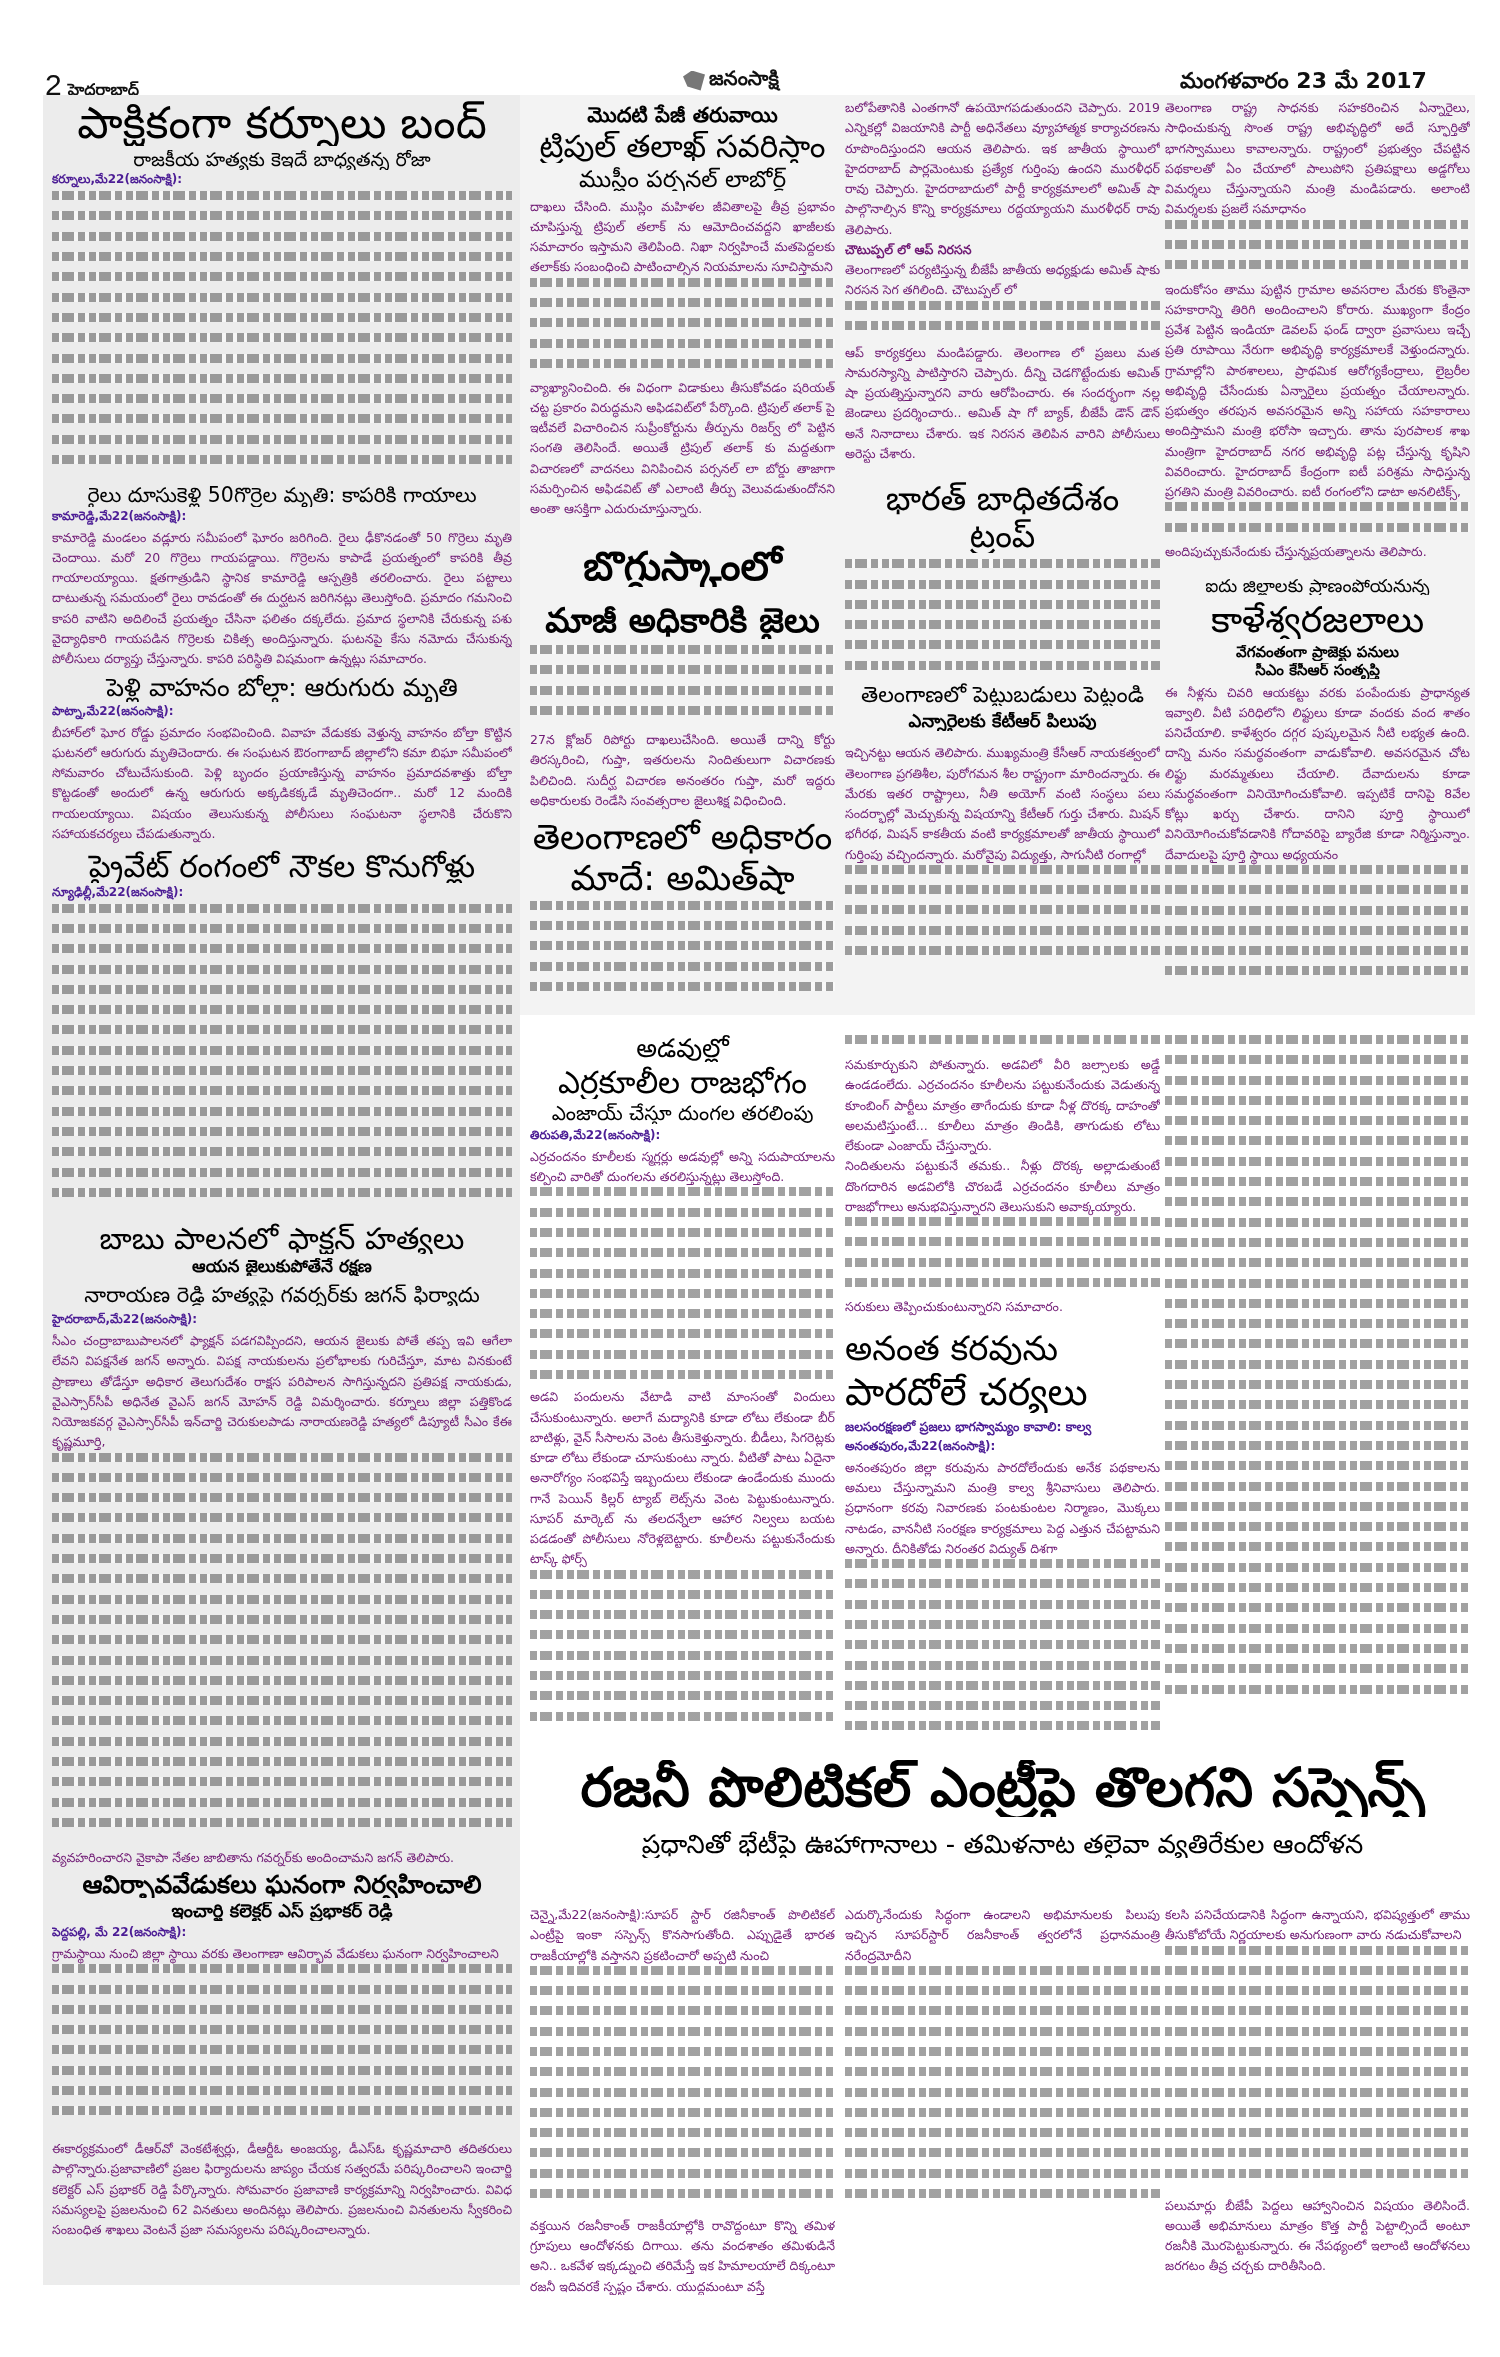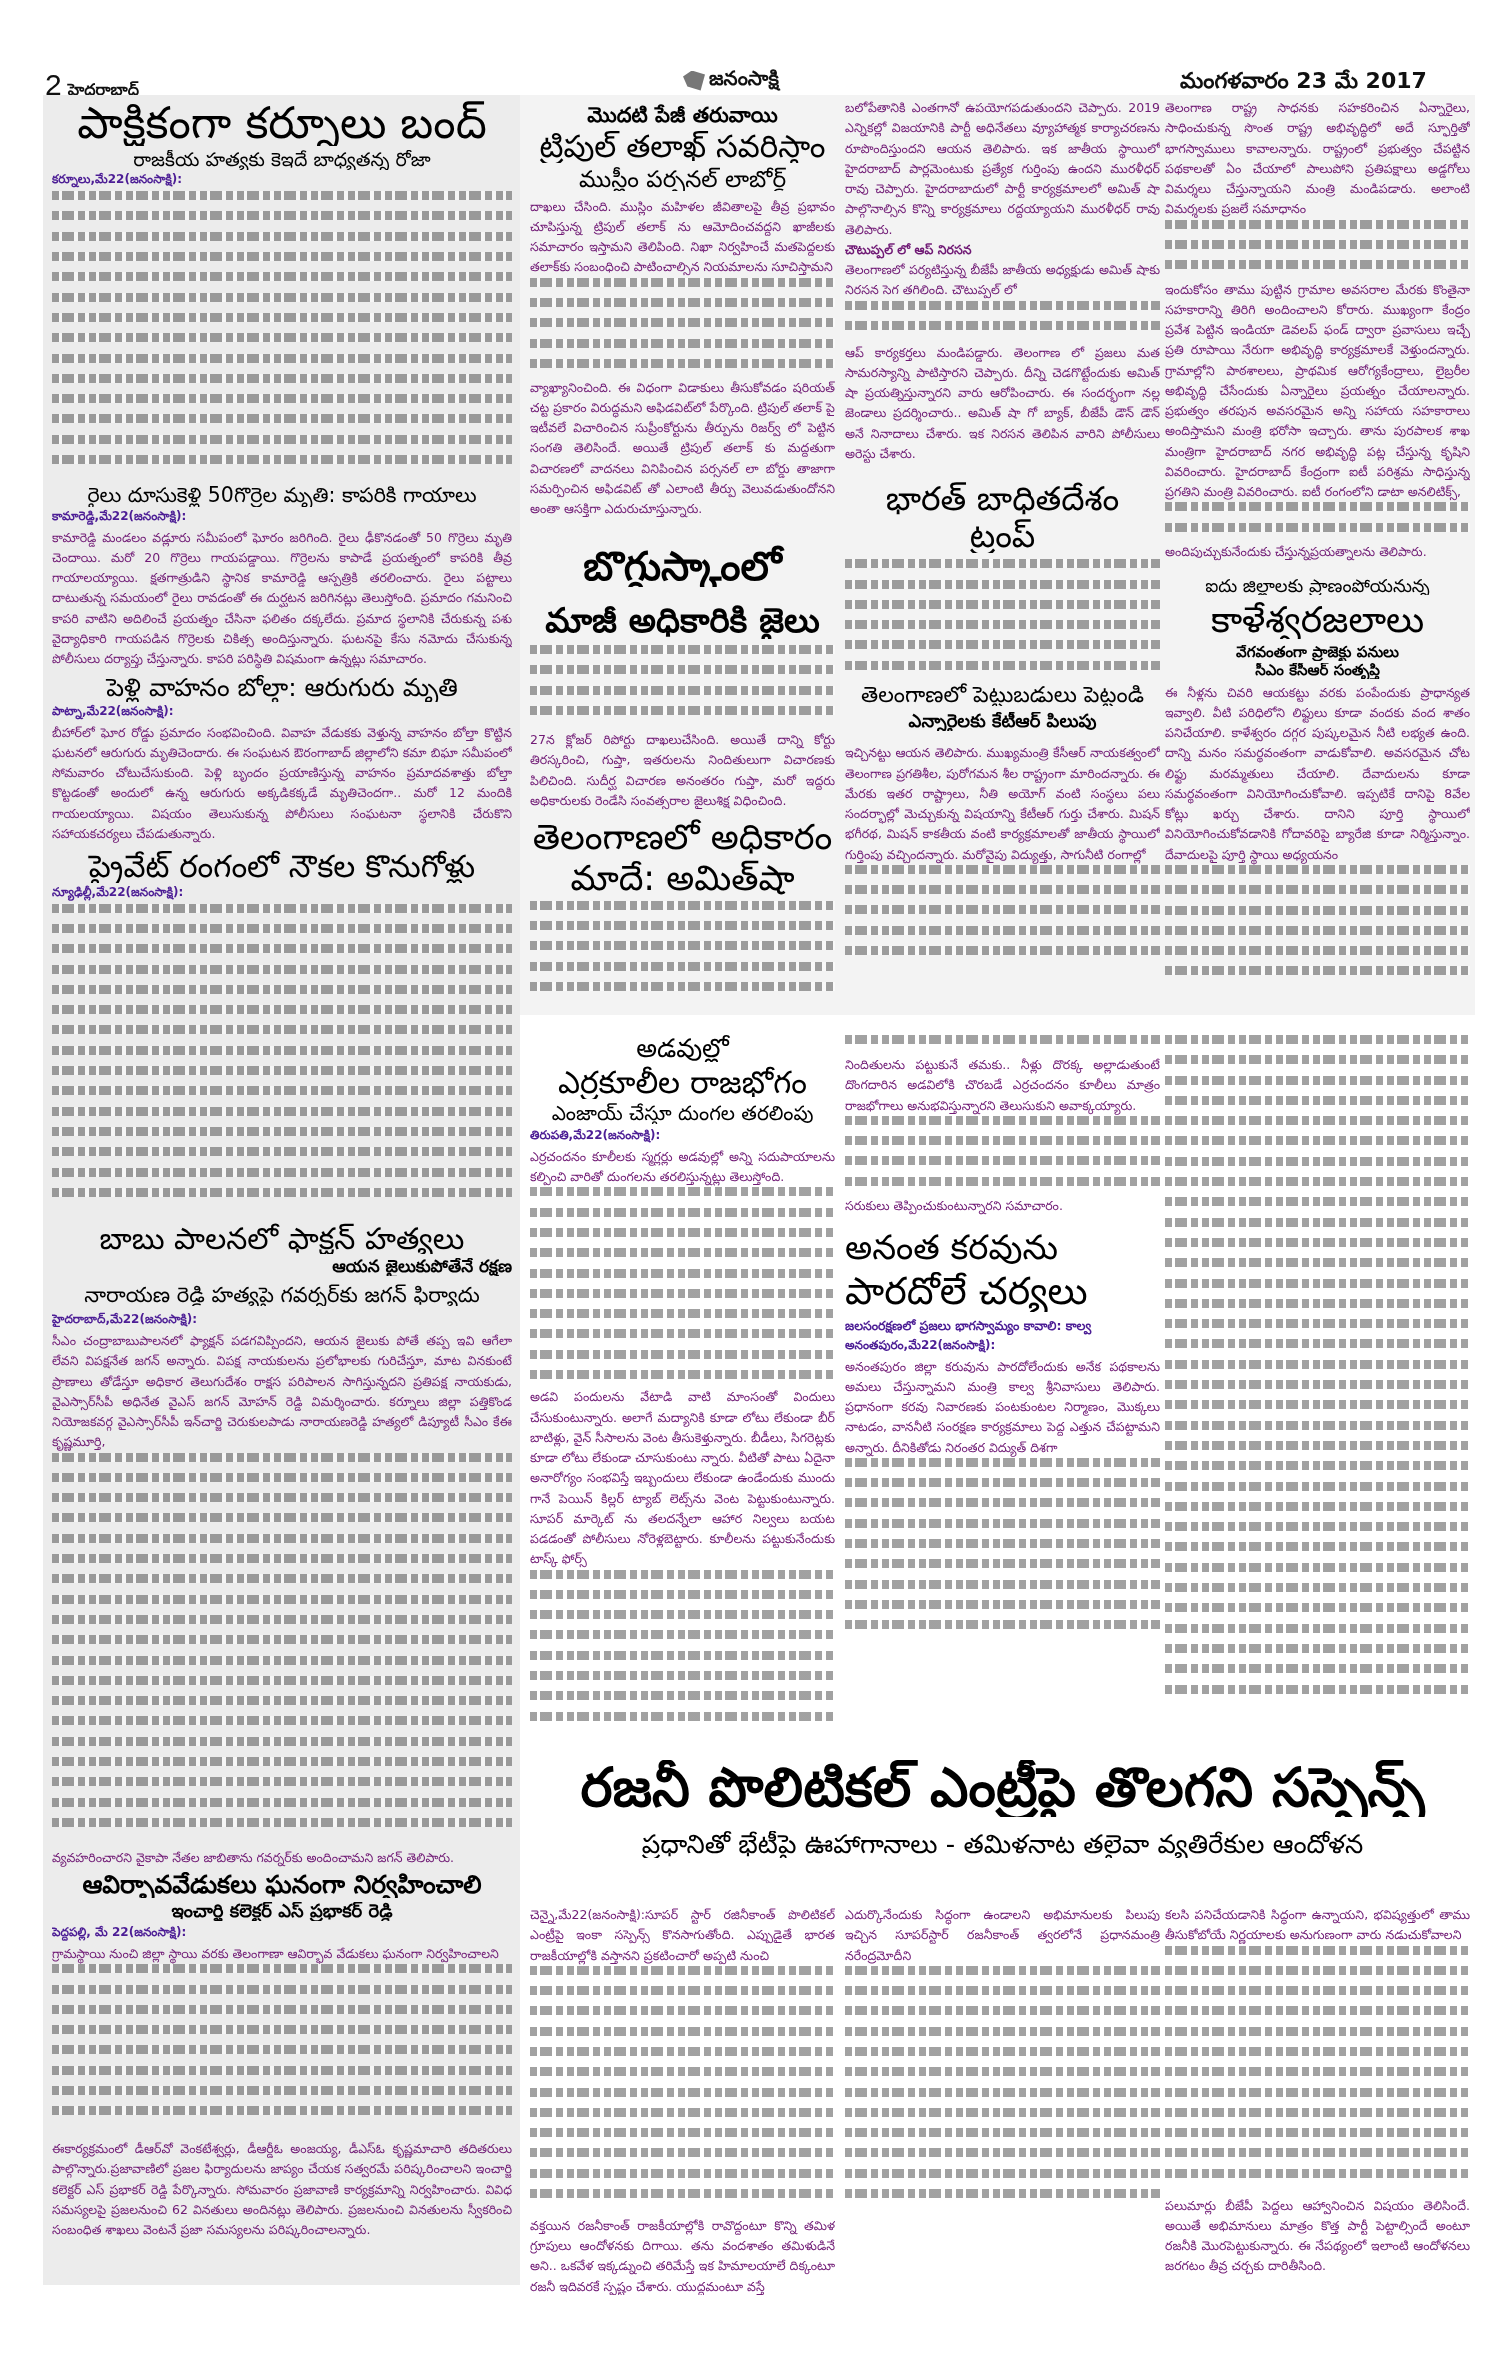--- a/index.html
+++ b/index.html
@@ -89,21 +89,21 @@
         <span class="bar"></span>
         <span class="bar"></span>
         <span class="bar"></span>
         <span class="bar"></span>
         <span class="bar"></span>
     </div>
   </div>
 
   <div>
     <div class="hl" style="font-size:30px; margin:14px 0 4px;">బాబు పాలనలో ఫాక్షన్ హత్యలు</div>
-    <div class="hl b" style="font-size:17px; margin:4px 0;text-align:right;">ఆయన జైలుకుపోతేనే రక్షణ</div>
+    <div class="hl b" style="font-size:17px; margin:4px 0;">ఆయన జైలుకుపోతేనే రక్షణ</div>
     <div class="hl" style="font-size:21px; margin:8px 0 6px;">నారాయణ రెడ్డి హత్యపై గవర్నర్‌కు జగన్ ఫిర్యాదు</div>
     <div class="dateline">హైదరాబాద్,మే22(జనంసాక్షి):</div>
     <div class="body-text">సీఎం చంద్రాబాబుపాలనలో ఫ్యాక్షన్ పడగవిప్పిందని, ఆయన జైలుకు పోతే తప్ప ఇవి ఆగేలా లేవని విపక్షనేత జగన్ అన్నారు. విపక్ష నాయకులను ప్రలోభాలకు గురిచేస్తూ, మాట వినకుంటే ప్రాణాలు తోడేస్తూ అధికార తెలుగుదేశం రాక్షస పరిపాలన సాగిస్తున్నదని ప్రతిపక్ష నాయకుడు, వైఎస్సార్‌సీపీ అధినేత వైఎస్ జగన్ మోహన్ రెడ్డి విమర్శించారు. కర్నూలు జిల్లా పత్తికొండ నియోజకవర్గ వైఎస్సార్‌సీపీ ఇన్‌చార్జి చెరుకులపాడు నారాయణరెడ్డి హత్యలో డిప్యూటీ సీఎం కేఈ కృష్ణమూర్తి,</div>
     <div class="filler" style="height:395px;">
       <span class="bar"></span>
         <span class="bar"></span>
         <span class="bar"></span>
         <span class="bar"></span>
         <span class="bar"></span>
         <span class="bar"></span>
@@ -282,20 +282,21 @@
       <span class="bar"></span>
       <span class="bar"></span>
   </div>
 </div>
 
 <div class="col" style="left:845px; top:1035px; width:315px; height:700px;">
   <div>
     <div class="filler" style="height:20px;">
         <span class="bar"></span>
       </div>
+    <div class="body-text">సమకూర్చుకుని పోతున్నారు. అడవిలో వీరి జల్సాలకు అడ్డే ఉండడంలేదు. ఎర్రచందనం కూలీలను పట్టుకునేందుకు వెడుతున్న కూంబింగ్ పార్టీలు మాత్రం తాగేందుకు కూడా నీళ్ల దొరక్క దాహంతో అలమటిస్తుంటే... కూలీలు మాత్రం తిండికి, తాగుడుకు లోటు లేకుండా ఎంజాయ్ చేస్తున్నారు.</div>
     <div class="body-text">నిందితులను పట్టుకునే తమకు.. నీళ్లు దొరక్క అల్లాడుతుంటే దొంగదారిన అడవిలోకి చొరబడే ఎర్రచందనం కూలీలు మాత్రం రాజభోగాలు అనుభవిస్తున్నారని తెలుసుకుని అవాక్కయ్యారు.</div>
     <div class="filler" style="height:80px;">
       <span class="bar"></span>
         <span class="bar"></span>
         <span class="bar"></span>
         <span class="bar"></span>
     </div>
     <div class="body-text">సరుకులు తెప్పించుకుంటున్నారని సమాచారం.</div>
   </div>
   <div>

